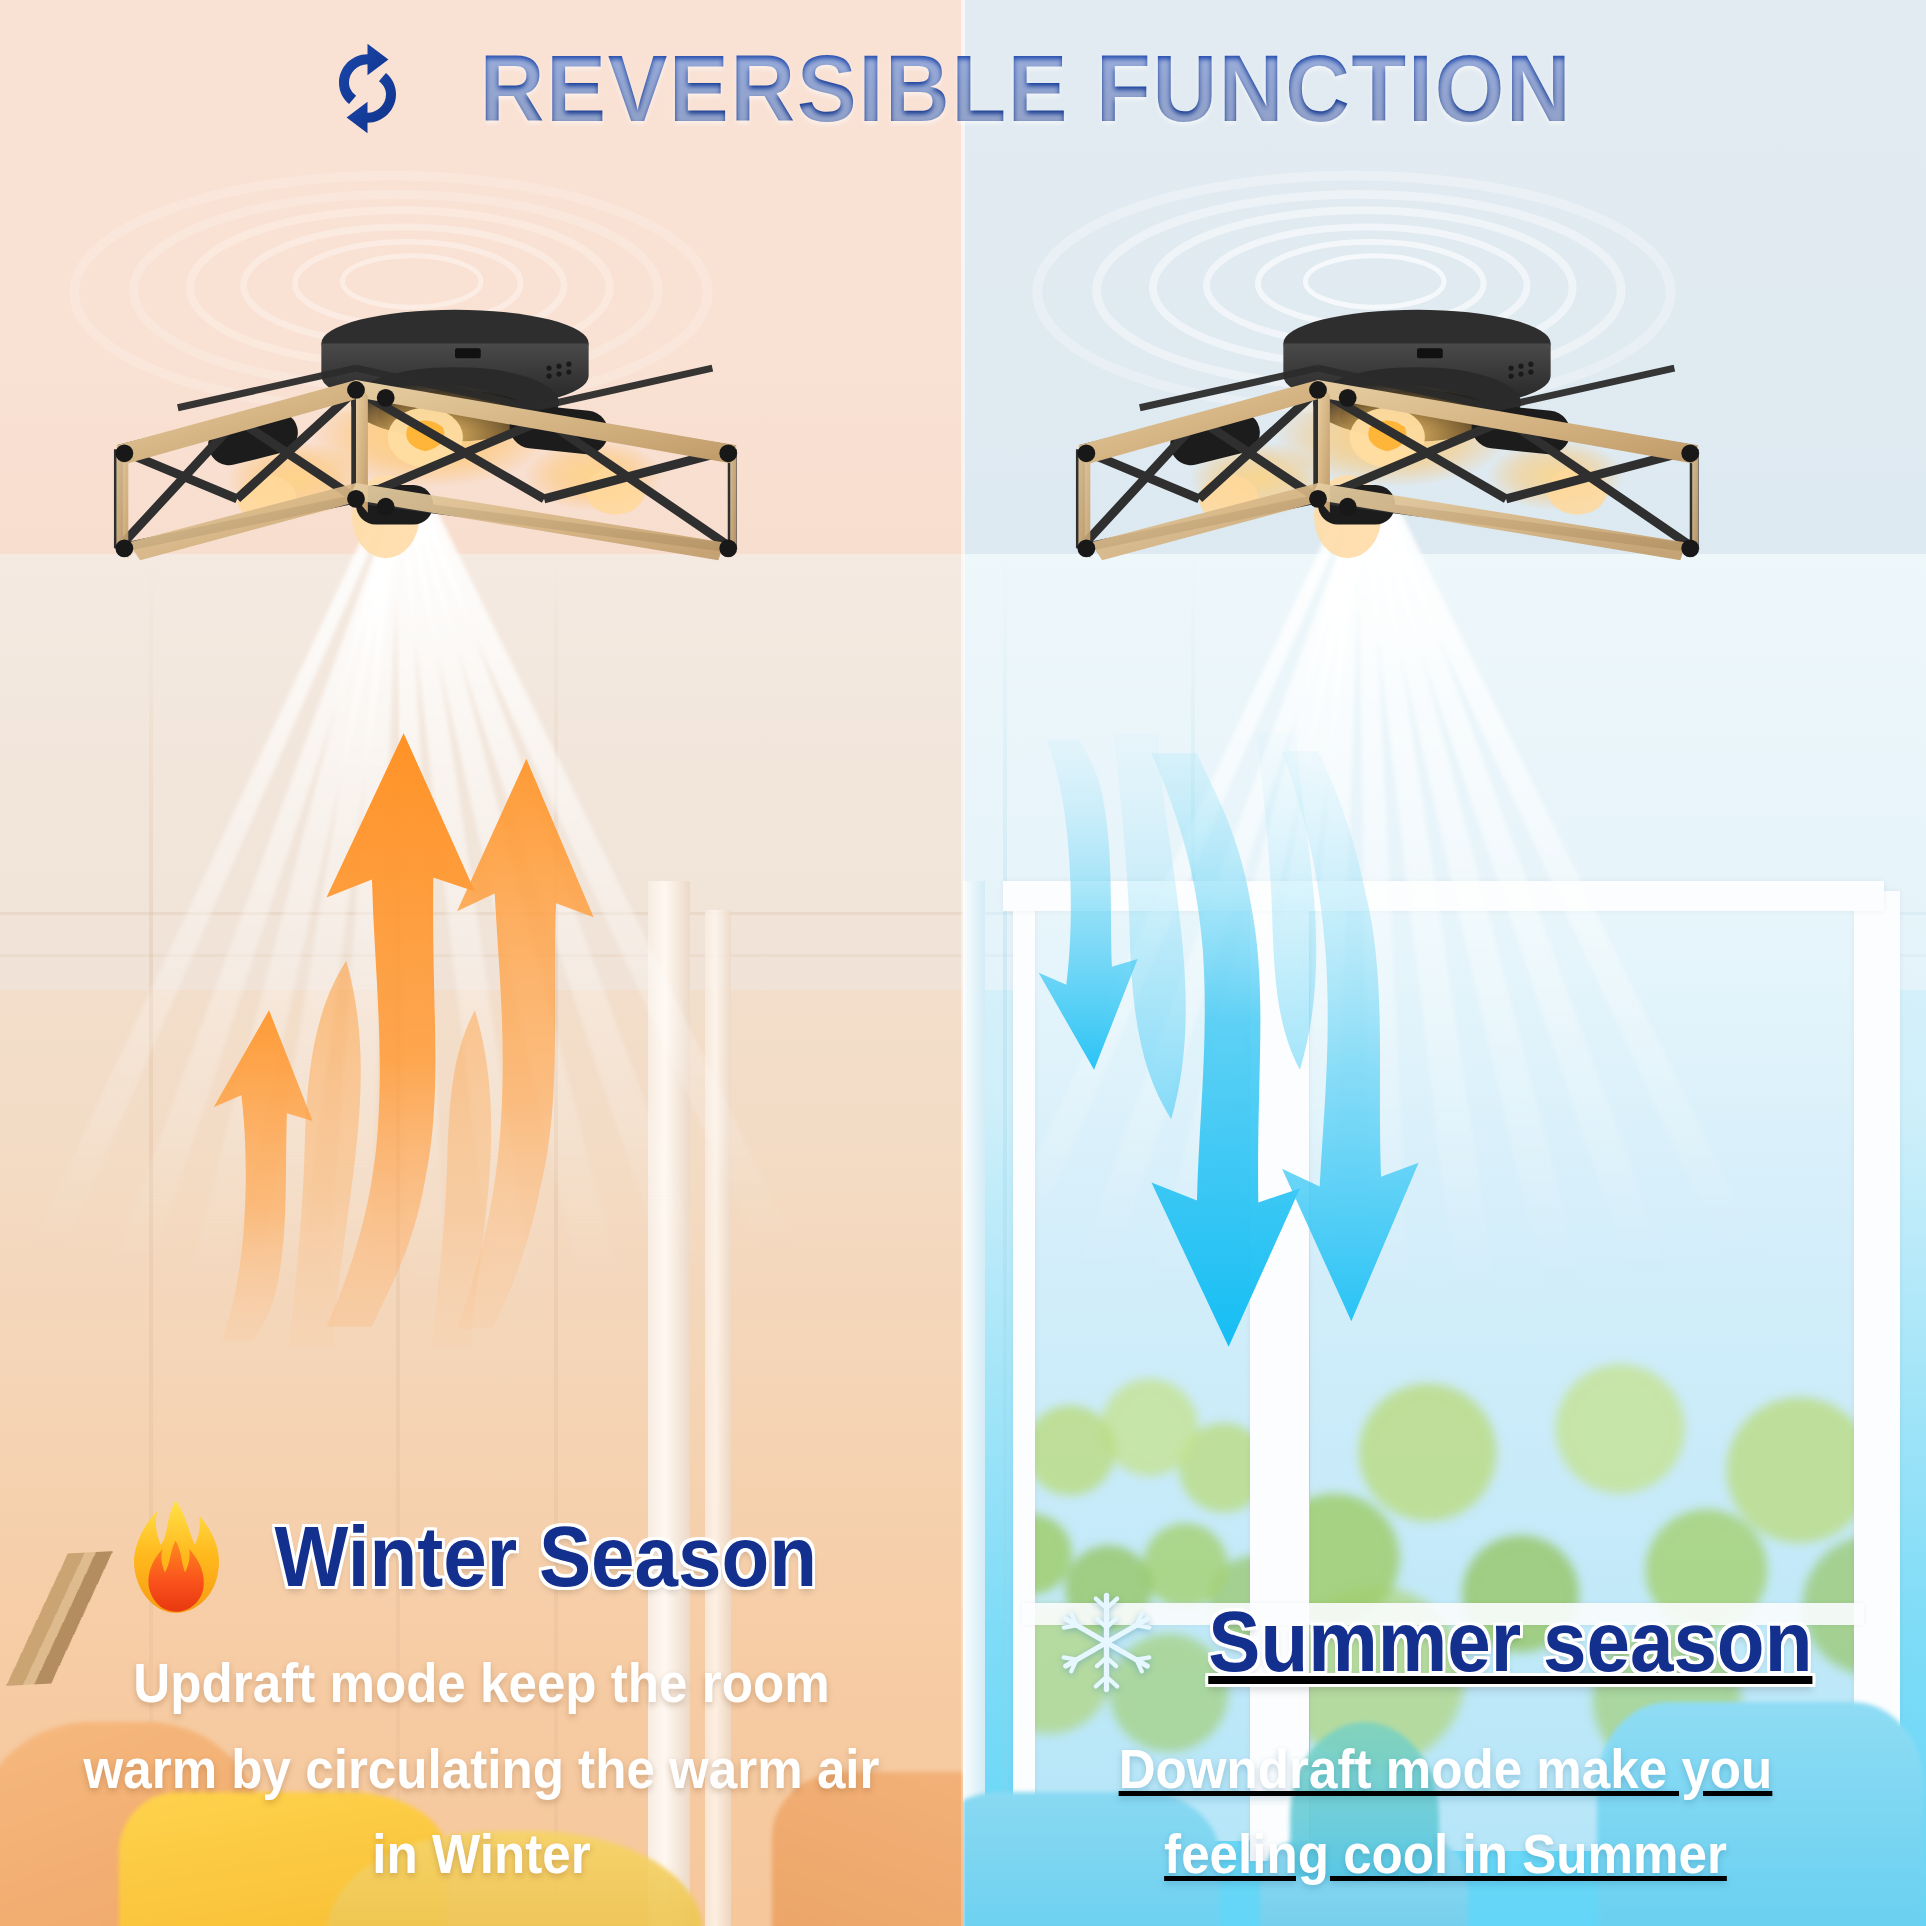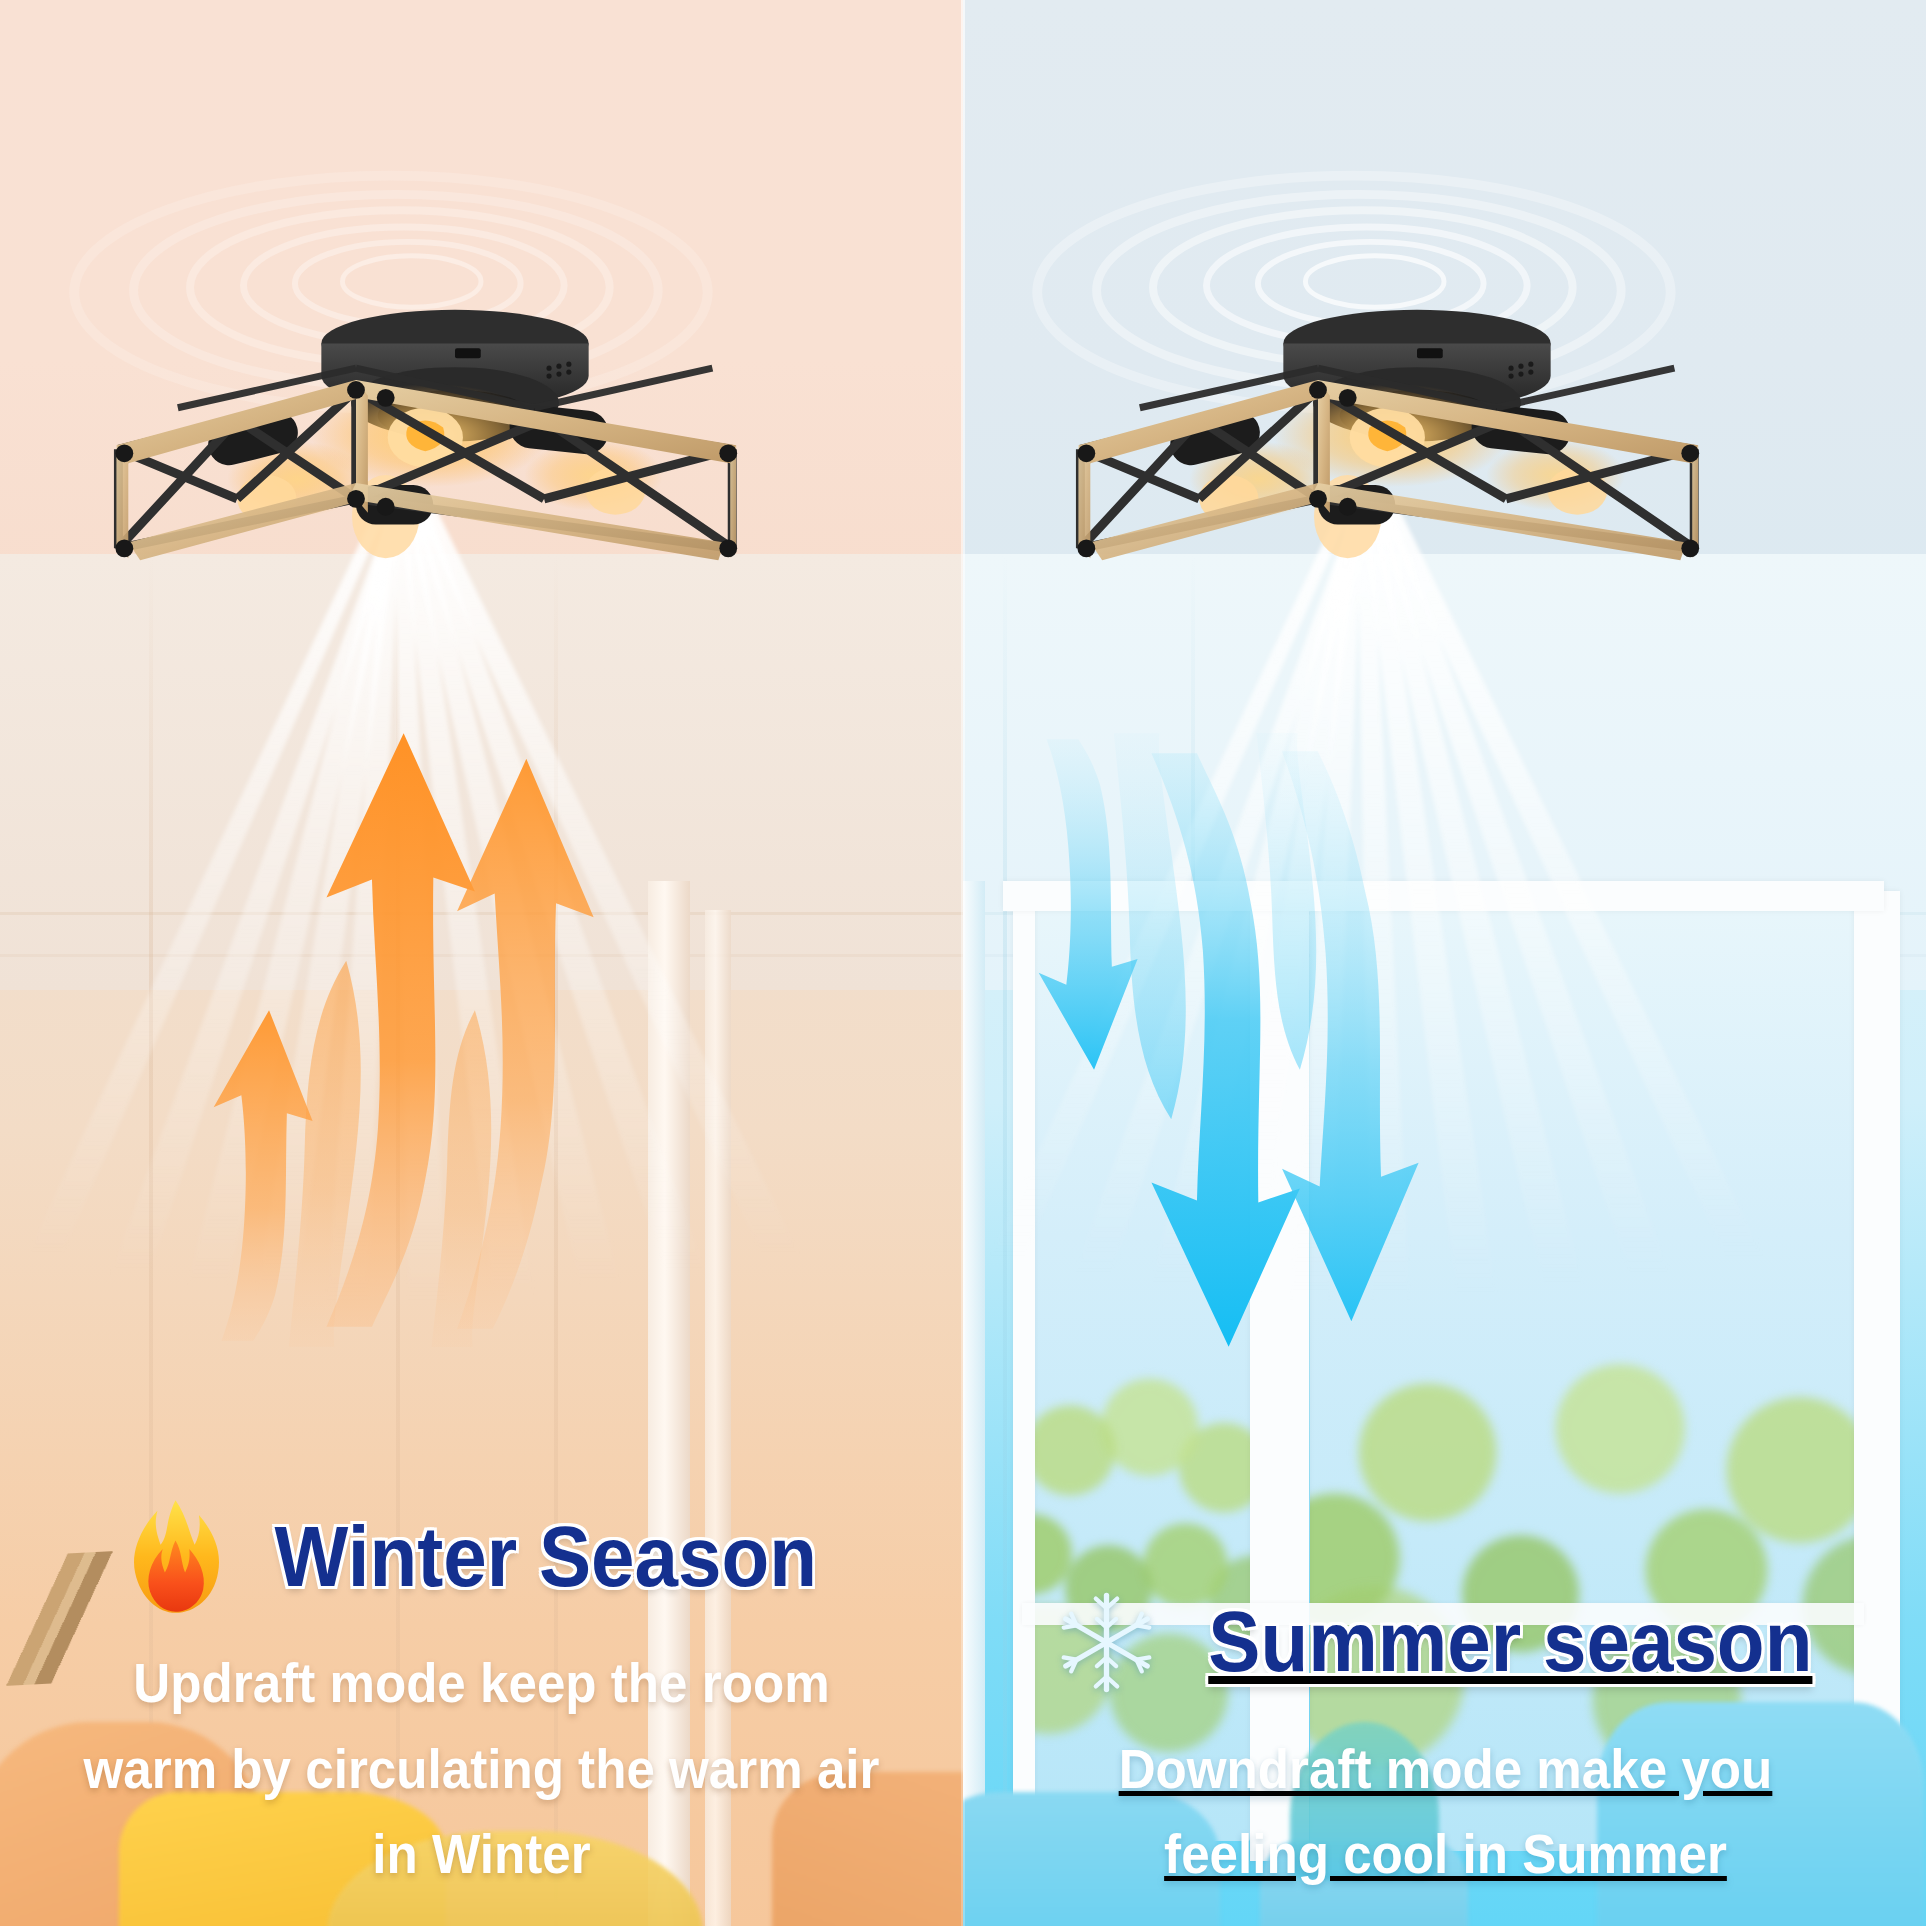--- a/index.html
+++ b/index.html
@@ -538,15 +538,30 @@
           <circle cx="300" cy="232" r="9"></circle>
           <circle cx="330" cy="240" r="9"></circle>
         <circle cx="66" cy="282" r="9"></circle>
           <circle cx="676" cy="282" r="9"></circle>
       </g>
     </svg>
   </div>
 
   <div class="divider"></div>
 
+  <div class="header">
+    <svg class="refresh-icon" viewBox="0 0 100 100">
+      <defs>
+        <linearGradient id="arrG" x1="0" y1="0" x2="1" y2="1">
+          <stop offset="0%" stop-color="#1b49ad"></stop>
+            <stop offset="100%" stop-color="#0f3088"></stop>
+        </linearGradient>
+      </defs>
+      <path fill="url(#arrG)" d="M50,14 C33.5,14 20,27.5 20,44 C20,53 24,61 30.6,66.4 L38,57.6 C33.4,54 30.5,49.3 30.5,44
+           C30.5,33.3 39.3,24.5 50,24.5 L50,36 L72,19.5 L50,3 Z"></path>
+      <path fill="url(#arrG)" d="M50,86 C66.5,86 80,72.5 80,56 C80,47 76,39 69.4,33.6 L62,42.4 C66.6,46 69.5,50.7 69.5,56
+           C69.5,66.7 60.7,75.5 50,75.5 L50,64 L28,80.5 L50,97 Z"></path>
+    </svg>
+    <div class="title">REVERSIBLE FUNCTION</div>
+  </div>
 
 </div>
 
 
 </body></html>

